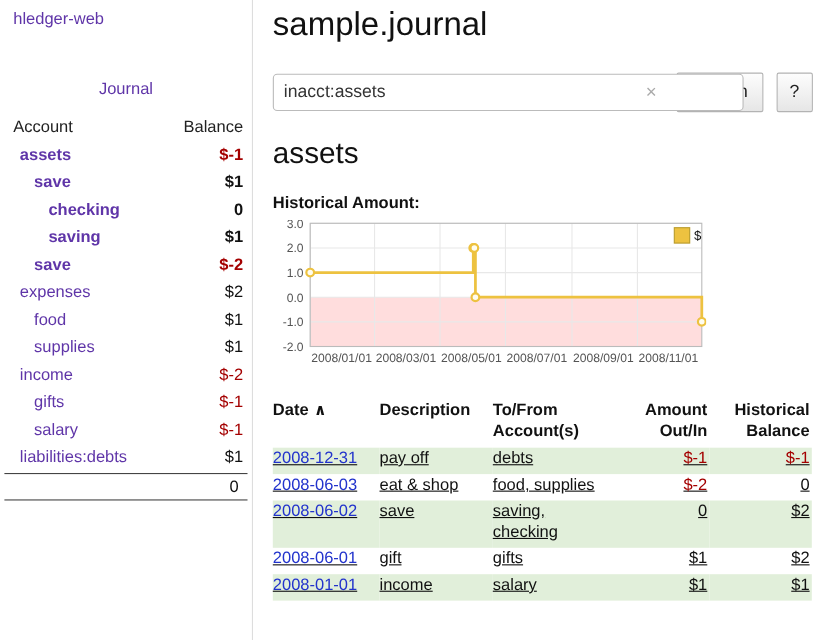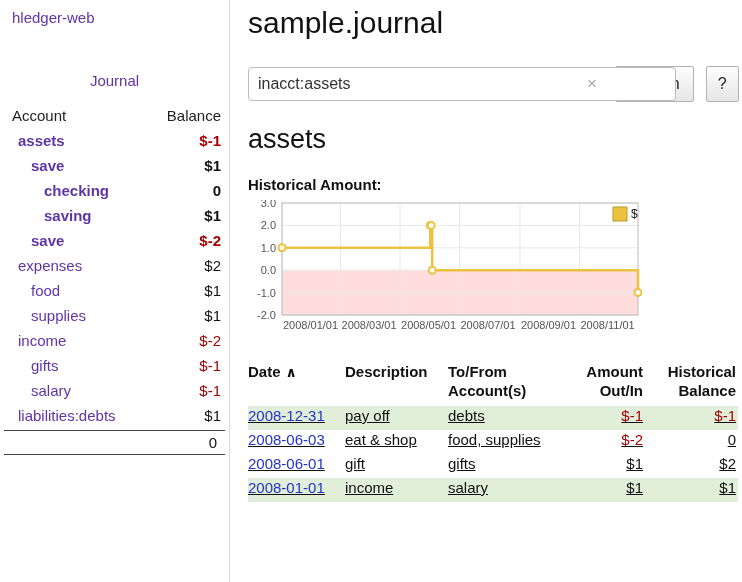--- a/index.html
+++ b/index.html
@@ -215,20 +215,28 @@
         <td class="num"><span class="neg">$-1</span></td>
         <td class="num"><span class="neg">$-1</span></td>
       </tr>
       <tr>
         <td class="date"><a>2008-06-03</a></td>
         <td>eat &amp; shop</td>
         <td class="tofrom">food, supplies</td>
         <td class="num"><span class="neg">$-2</span></td>
         <td class="num"><span>0</span></td>
       </tr>
+      <tr class="shaded">
+        <td class="date"><a>2008-06-02</a></td>
+        <td>save</td>
+        <td class="tofrom">saving,
+checking</td>
+        <td class="num"><span>0</span></td>
+        <td class="num"><span>$2</span></td>
+      </tr>
       <tr>
         <td class="date"><a>2008-06-01</a></td>
         <td>gift</td>
         <td class="tofrom">gifts</td>
         <td class="num"><span>$1</span></td>
         <td class="num"><span>$2</span></td>
       </tr>
       <tr class="shaded">
         <td class="date"><a>2008-01-01</a></td>
         <td>income</td>

